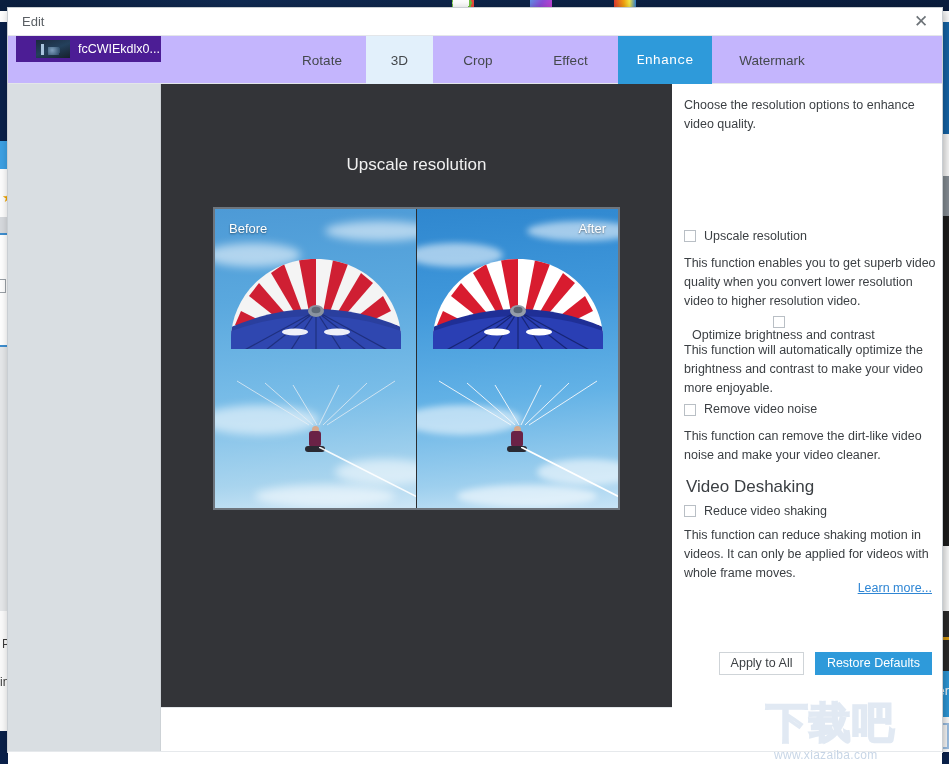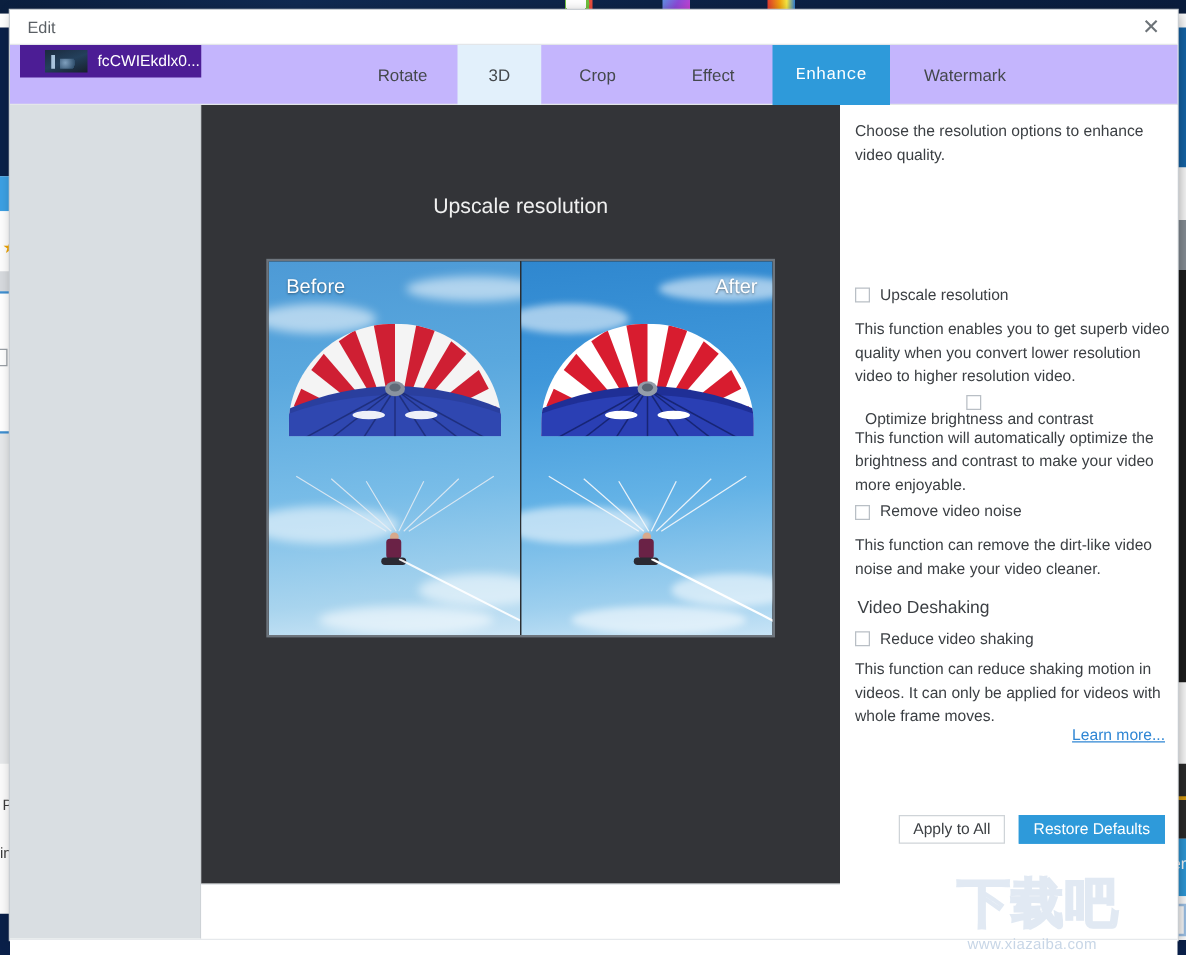--- a/index.html
+++ b/index.html
@@ -181,21 +181,21 @@
     background:#d8a98c; border-radius:50%;
   }
   .rider-legs {
     position:absolute; left:2px; top:25px; width:20px; height:6px;
     background:#2a2a33; border-radius:3px;
   }
   .tow {
     position: absolute; left: 104px; top: 238px; width: 120px; height: 62px;
   }
   .corner-label {
-    position: absolute; top: 12px; font-size: 16px; color: #ffffff;
+    position: absolute; top: 12px; font-size: 13px; color: #ffffff;
     text-shadow: 0 1px 2px rgba(0,0,0,.45);
   }
   .corner-label.bl { left: 14px; }
   .corner-label.br { right: 12px; }
 
   .preview-foot {
     position: absolute; left: 153px; top: 623px; width: 511px; height: 44px;
     background: #ffffff; border-top: 1px solid #e4e7ea;
   }
 
@@ -215,21 +215,21 @@
   .cb {
     width: 12px; height: 12px; border: 1px solid #b9bfc5; background: #fff;
     flex: none;
   }
   .opt-row span.lbl { margin-left: 8px; font-size: 12.5px; color: #3b3f43; }
   .opt-desc {
     position: absolute; left: 12px; width: 252px;
     font-size: 12.5px; color: #3b3f43; line-height: 19px;
   }
   .opt-group {
-    position: absolute; left: 14px; font-size: 14px; color: #3b3f43;
+    position: absolute; left: 14px; font-size: 17px; color: #3b3f43;
   }
   .learn {
     position: absolute; right: 10px; font-size: 12.5px; color: #2f86d4;
     text-decoration: underline; cursor: pointer;
   }
 
   .opt-buttons { position: absolute; right: 10px; top: 568px; }
   .btn {
     display: inline-block; height: 23px; line-height: 21px;
     padding: 0 11px; font-size: 12.5px; cursor: pointer; vertical-align: top;

